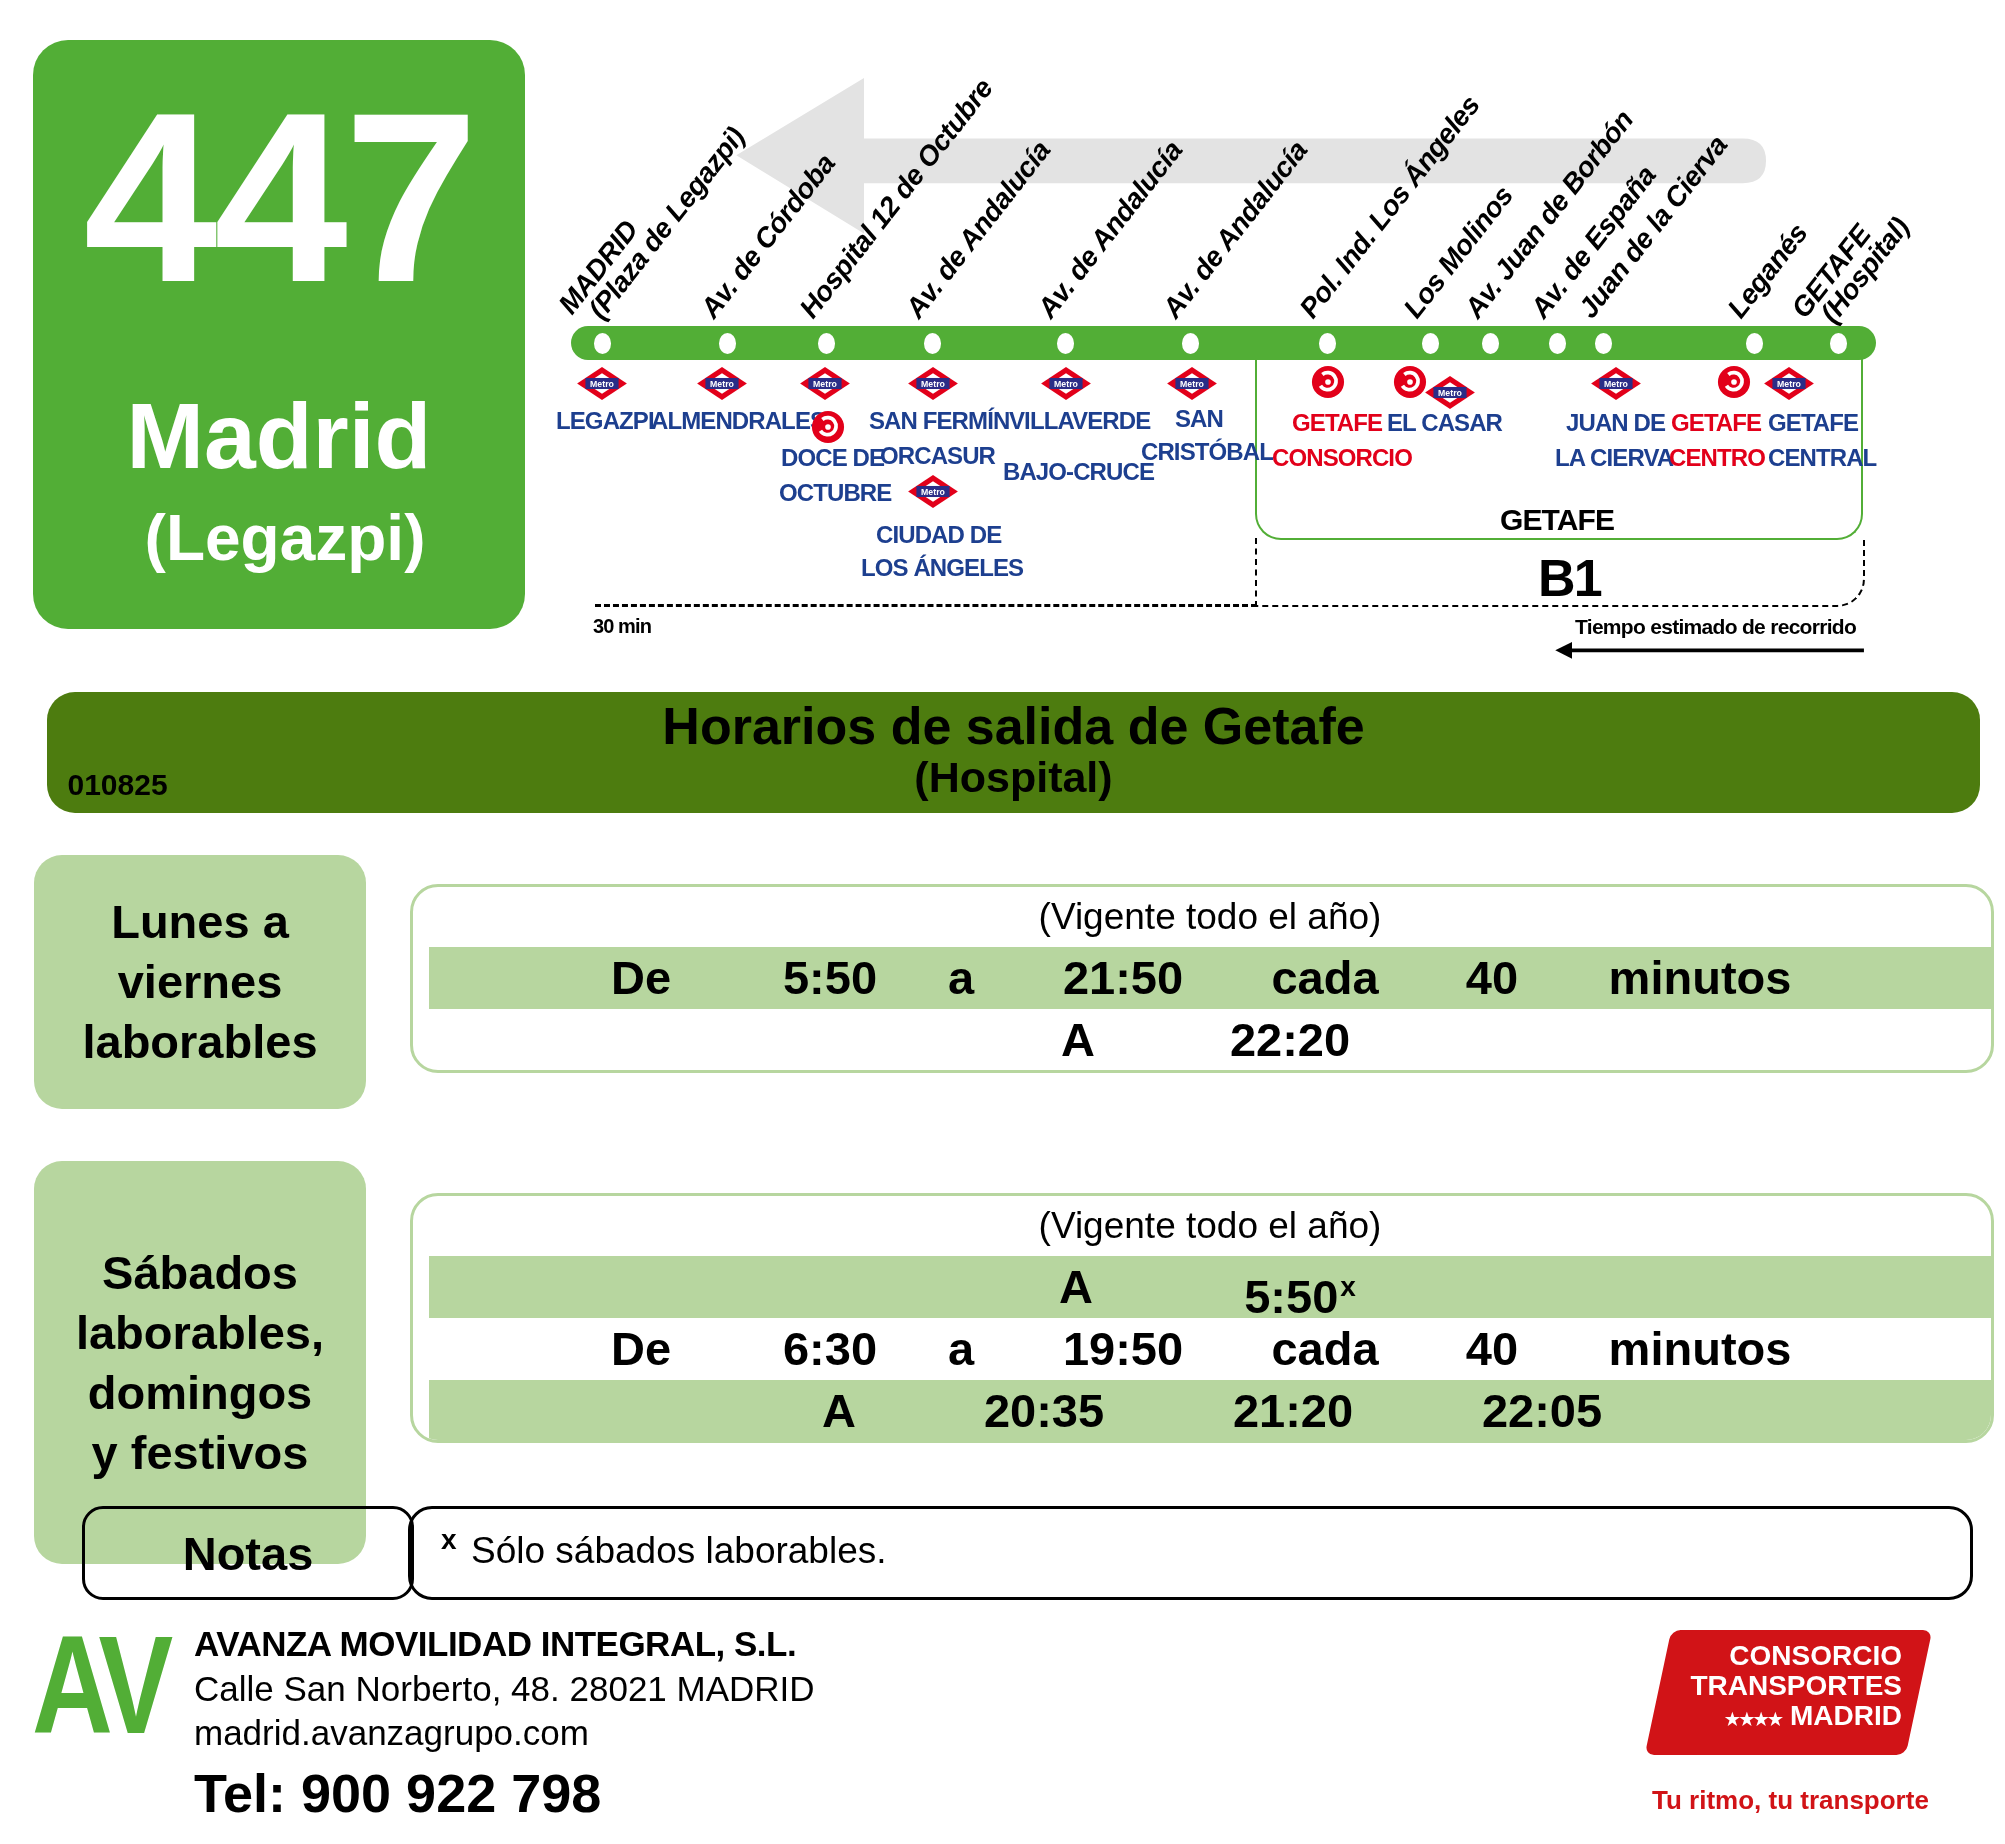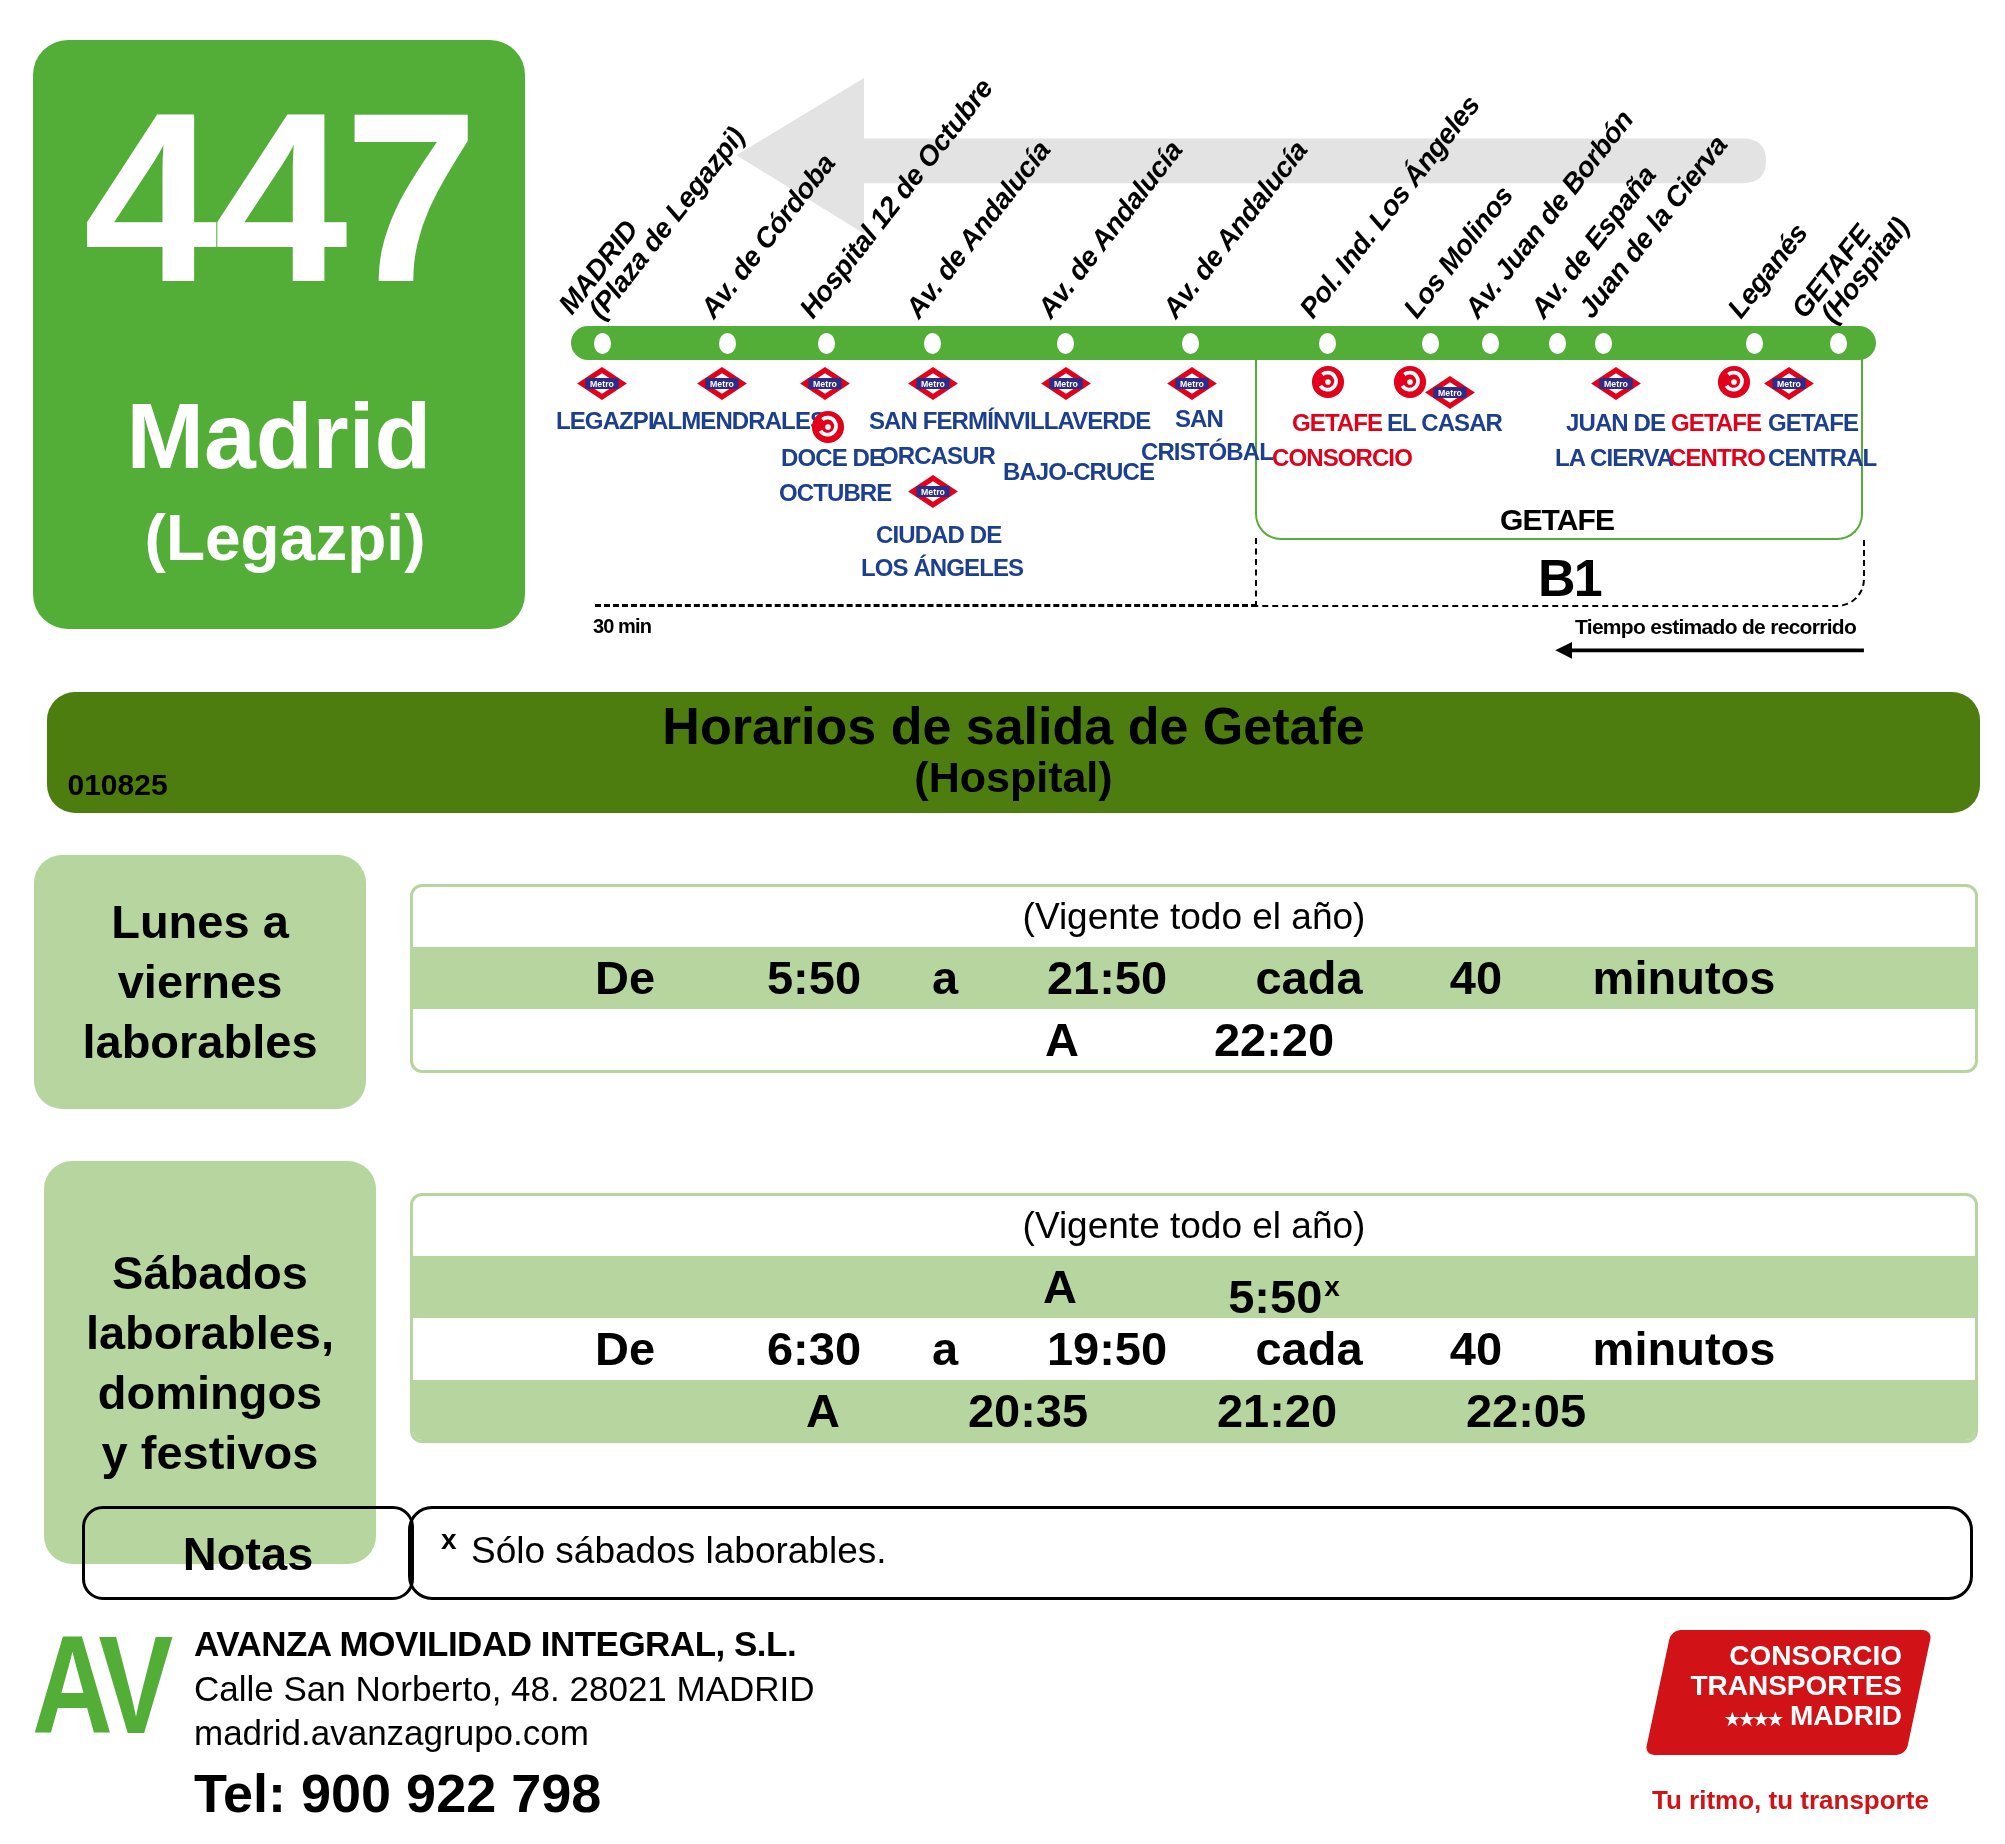--- a/index.html
+++ b/index.html
@@ -39,21 +39,21 @@
   .metro-icon { position:absolute; width:54px; height:35px; }
   .cerc-icon { position:absolute; width:34px; height:34px; }
 
   
   #sched-header { left:47px; top:692px; width:1933px; height:121px; background:#4d7c0f; border-radius:28px; }
   #sched-title { position:absolute; left:0; right:0; top:5.6px; text-align:center; font-size:52px; font-weight:bold; line-height:56px; }
   #sched-subtitle { position:absolute; left:0; right:0; top:62px; text-align:center; font-size:43px; font-weight:bold; line-height:47px; }
   #sched-code { position:absolute; left:20.5px; top:76px; font-size:30px; font-weight:bold; }
 
   .day-box { position:absolute; left:34px; width:332px; background:#b7d69f; border-radius:28px; display:flex; align-items:center; justify-content:center; text-align:center; font-size:47px; font-weight:bold; line-height:60px; }
-  .sched-box { position:absolute; left:410px; width:1562px; border:3.7px solid #b7d69f; border-radius:12px; overflow:hidden; background:#fff; }
+  .sched-box { position:absolute; left:410px; width:1562px; border:3.7px solid #b7d69f; border-radius:28px; overflow:hidden; background:#fff;padding-left:16px; }
   .sched-row { position:relative; height:62px; }
   .sched-row.green { background:#b7d69f; }
   .sched-row.first { height:60px; }
   .cell { position:absolute; top:0; line-height:62px; font-size:47px; font-weight:bold; transform:translateX(-50%); white-space:nowrap; }
   .vigente { position:absolute; left:0; right:0; text-align:center; font-size:37px; line-height:60px; }
   sup.x { font-size:28px; vertical-align:17px; margin-left:1.9px; }
 
   
   #notas-box { left:34px; top:1506px; width:326px; height:88px; border:3.7px solid #000; border-radius:21px; display:flex; align-items:center; justify-content:center; font-size:47px; font-weight:bold;margin-left:48px; }
   #notes-box { left:408px; top:1506px; width:1559px; height:88px; border:3.7px solid #000; border-radius:24px; }
@@ -250,21 +250,21 @@
     <span class="cell" style="left:896px">cada</span>
     <span class="cell" style="left:1063px">40</span>
     <span class="cell" style="left:1271px">minutos</span>
   </div>
   <div class="sched-row">
     <span class="cell" style="left:649px">A</span>
     <span class="cell" style="left:861px">22:20</span>
   </div>
 </div>
 
-<div class="day-box" style="top:1161px;height:403px;margin-left:10px;">
+<div class="day-box" style="top:1161px;height:403px;">
   <div>
     <div>Sábados</div>
     <div>laborables,</div>
     <div>domingos</div>
     <div>y festivos</div>
   </div>
 </div>
 <div class="sched-box" style="top:1193px;height:244px;">
   <div class="sched-row first">
     <div class="vigente">(Vigente todo el año)</div>

